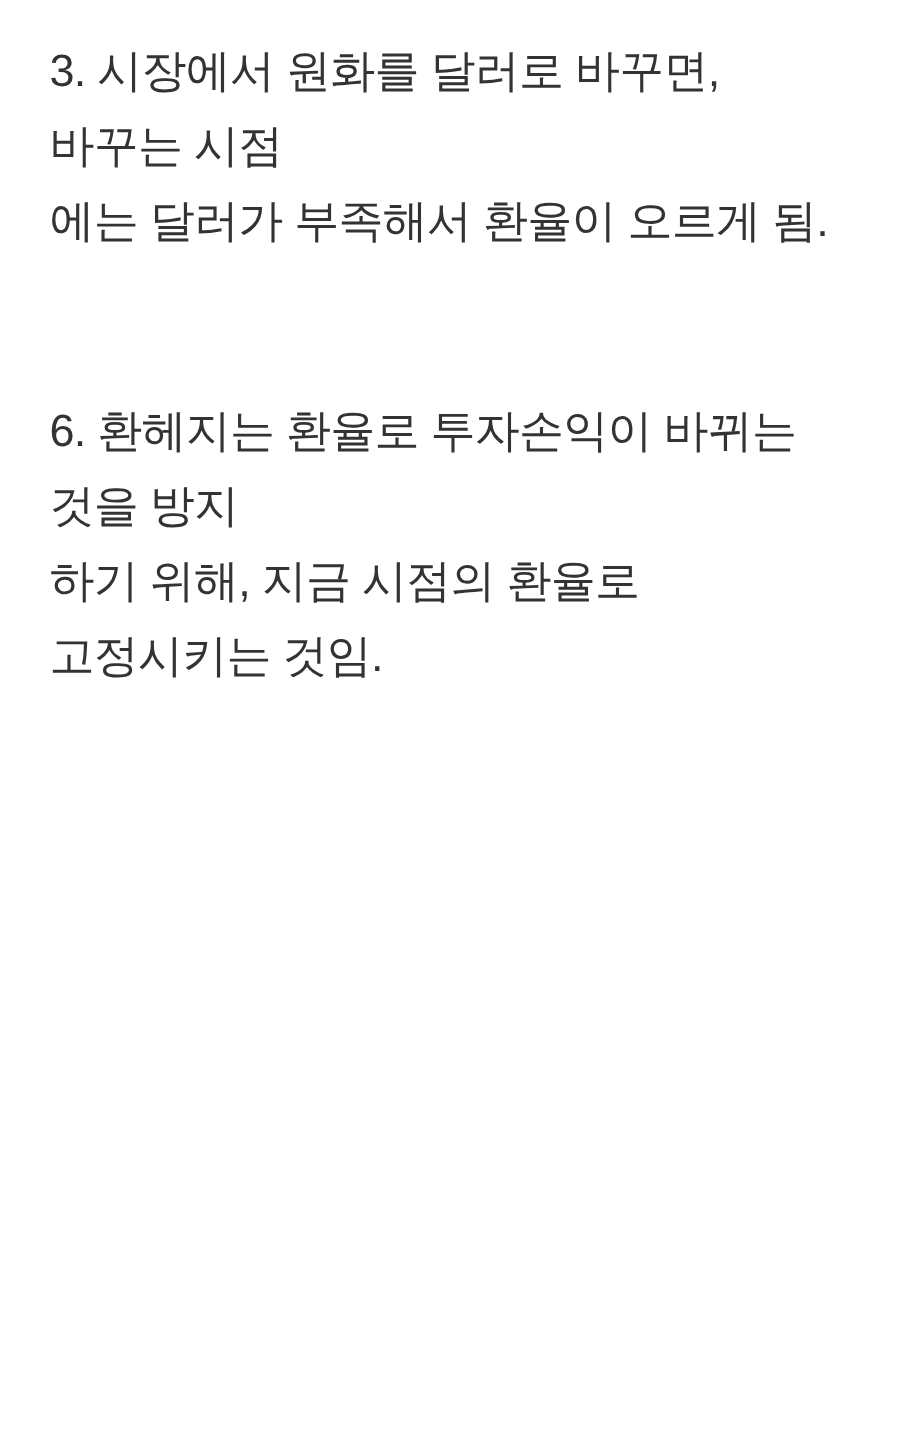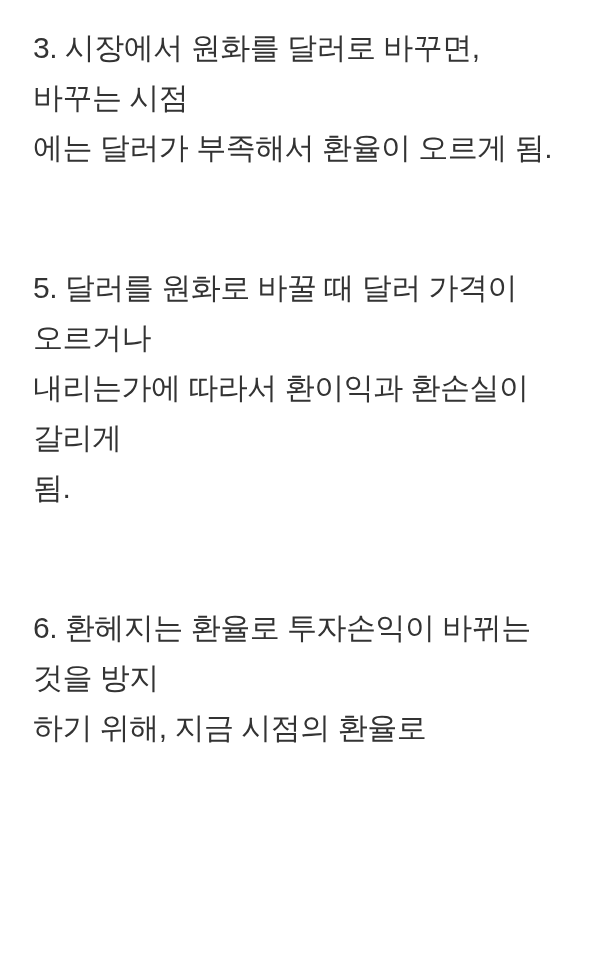--- a/index.html
+++ b/index.html
@@ -29,20 +29,17 @@
   }
 </style>
 </head>
 <body>
 
 <div class="page">
   <p class="para">3. 시장에서 원화를 달러로 바꾸면, 바꾸는 시점
 에는 달러가 부족해서 환율이 오르게 됨.</p>
 
 
-  <p class="para">5. 달러를 원화로 바꿀 때 달러 가격이 오르거나
-내리는가에 따라서 환이익과 환손실이 갈리게
-됨.</p>
 
   <p class="para">6. 환헤지는 환율로 투자손익이 바뀌는 것을 방지
 하기 위해, 지금 시점의 환율로 고정시키는 것임.</p>
 
 </div>
 
 </body></html>

